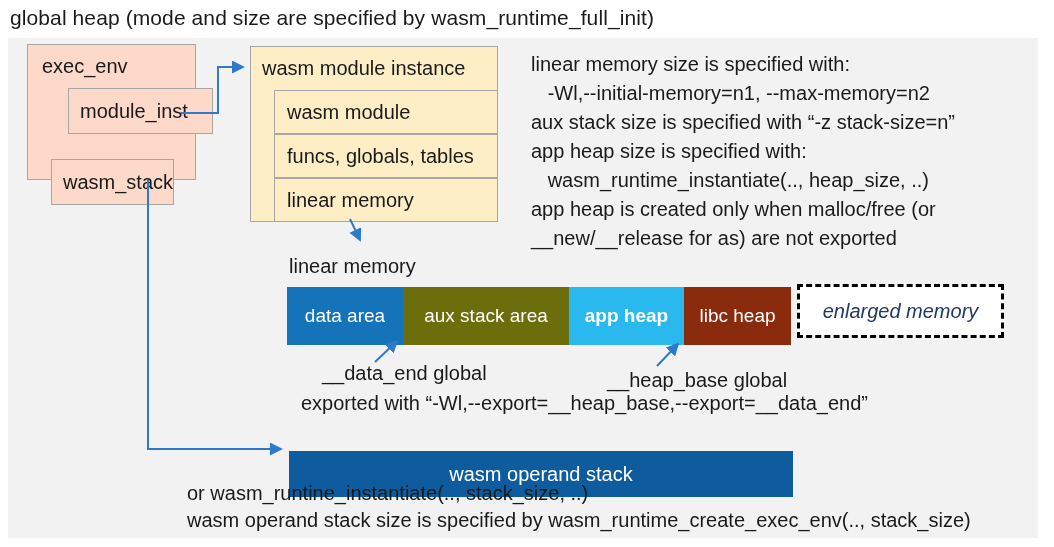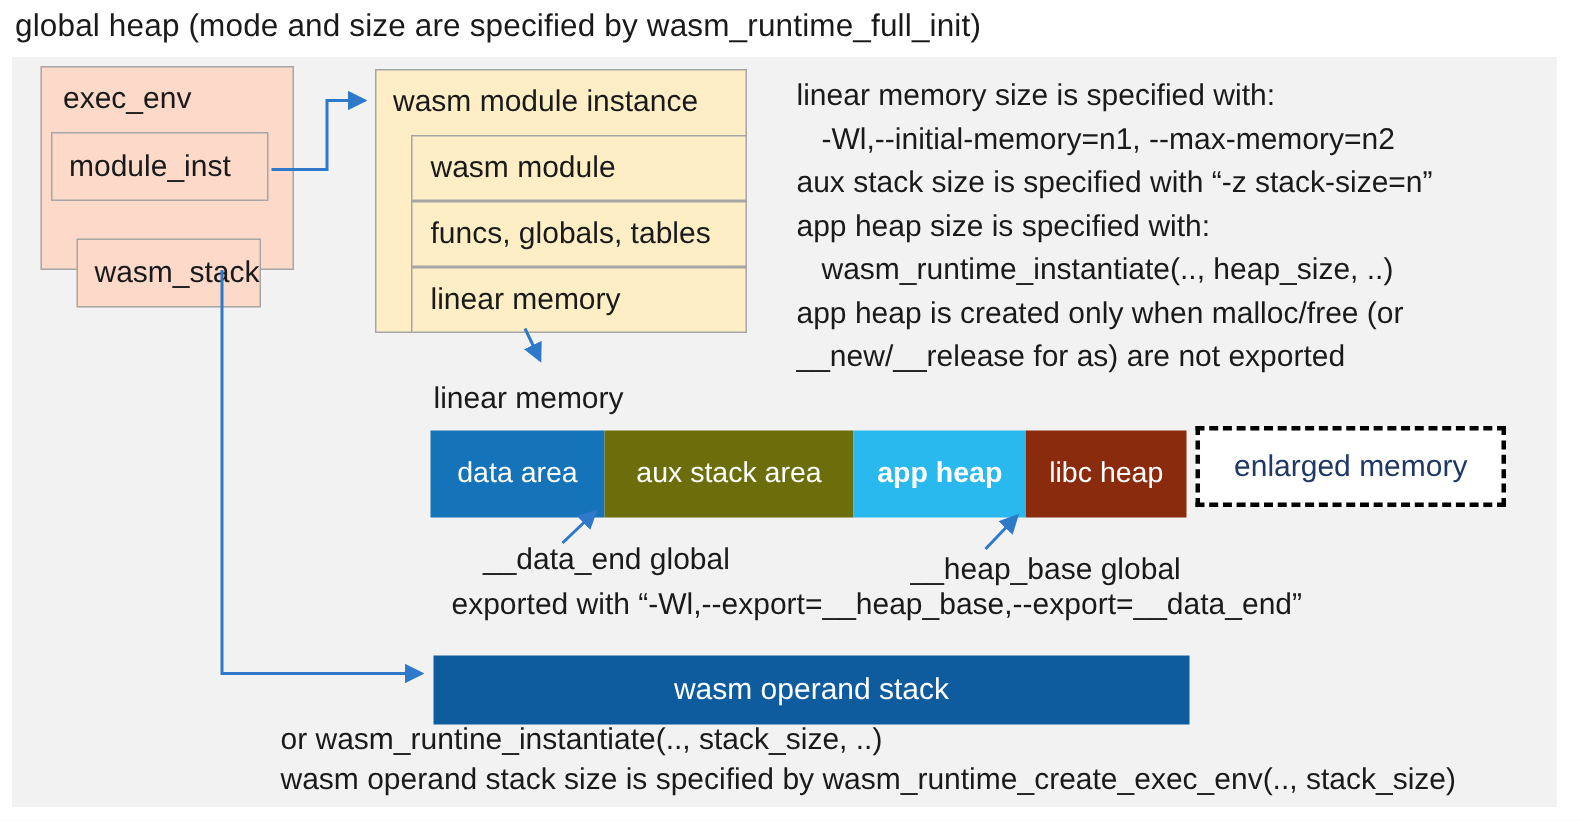--- a/index.html
+++ b/index.html
@@ -10,21 +10,21 @@
   .abs{position:absolute;}
   #title{left:10px;top:6px;font-size:21px;font-weight:500;letter-spacing:0.1px;}
   #panel{left:8px;top:38px;width:1030px;height:500px;background:#f2f2f2;}
 
   
   .box{box-sizing:border-box;border:1px solid #a6a6a6;}
   #exec-env{left:27px;top:44px;width:169px;height:136px;background:#fcd9c9;}
   #exec-env-header{left:27px;top:44px;width:169px;height:45px;display:flex;align-items:center;
     padding-left:15px;box-sizing:border-box;font-size:20px;}
   .pink-row{background:#fcd9c9;display:flex;align-items:center;padding-left:11px;font-size:20px;}
-  #exec-row-0{left:34px;top:88px;width:145px;height:46px;}
+  #exec-row-0{left:68px;top:88px;width:145px;height:46px;}
   #exec-row-1{left:51px;top:134px;width:123px;height:46px;margin-top:25px;}
 
   
   #mod-inst{left:250px;top:46px;width:248px;height:176px;background:#fdeec6;}
   #mod-inst-header{left:250px;top:46px;width:248px;height:44px;display:flex;align-items:center;
     padding-left:12px;box-sizing:border-box;font-size:20px;}
   .cream-row{background:#fdeec6;display:flex;align-items:center;padding-left:12px;font-size:20px;}
   #mi-row-0{left:274px;top:90px;width:224px;height:44px;}
   #mi-row-1{left:274px;top:134px;width:224px;height:44px;}
   #mi-row-2{left:274px;top:178px;width:224px;height:44px;}
@@ -36,27 +36,27 @@
   
   #lm-label{left:289px;top:255px;font-size:20px;}
   .seg{top:287px;height:58px;display:flex;align-items:center;justify-content:center;
     color:#ffffff;font-size:19px;white-space:nowrap;}
   #seg-0{left:287px;width:116px;}
   #seg-1{left:403px;width:166px;}
   #seg-2{left:569px;width:115px;}
   #seg-3{left:684px;width:107px;}
   #enlarged{left:797px;top:284px;width:207px;height:54px;box-sizing:border-box;
     border:3px dashed #000;background:#ffffff;display:flex;align-items:center;justify-content:center;
-    font-size:20px;}
+    font-size:20px;font-style:italic;}
   #data-end-label{left:322px;top:362px;font-size:20px;}
   #heap-base-label{left:607px;top:369px;font-size:20px;}
   #export-note{left:301px;top:392px;font-size:20px;white-space:pre;}
 
   
-  #operand-stack{left:289px;top:437px;width:504px;height:46px;display:flex;align-items:center;
+  #operand-stack{left:289px;top:451px;width:504px;height:46px;display:flex;align-items:center;
     justify-content:center;color:#ffffff;font-size:20px;}
   #stack-notes{left:187px;top:480px;font-size:20px;line-height:27px;}
   #stack-notes span{display:block;white-space:pre;}
 
   #overlay{left:0;top:0;pointer-events:none;}
 </style>
 </head>
 <body>
 
 <div class="abs" id="title">global heap (mode and size are specified by wasm_runtime_full_init)</div>

